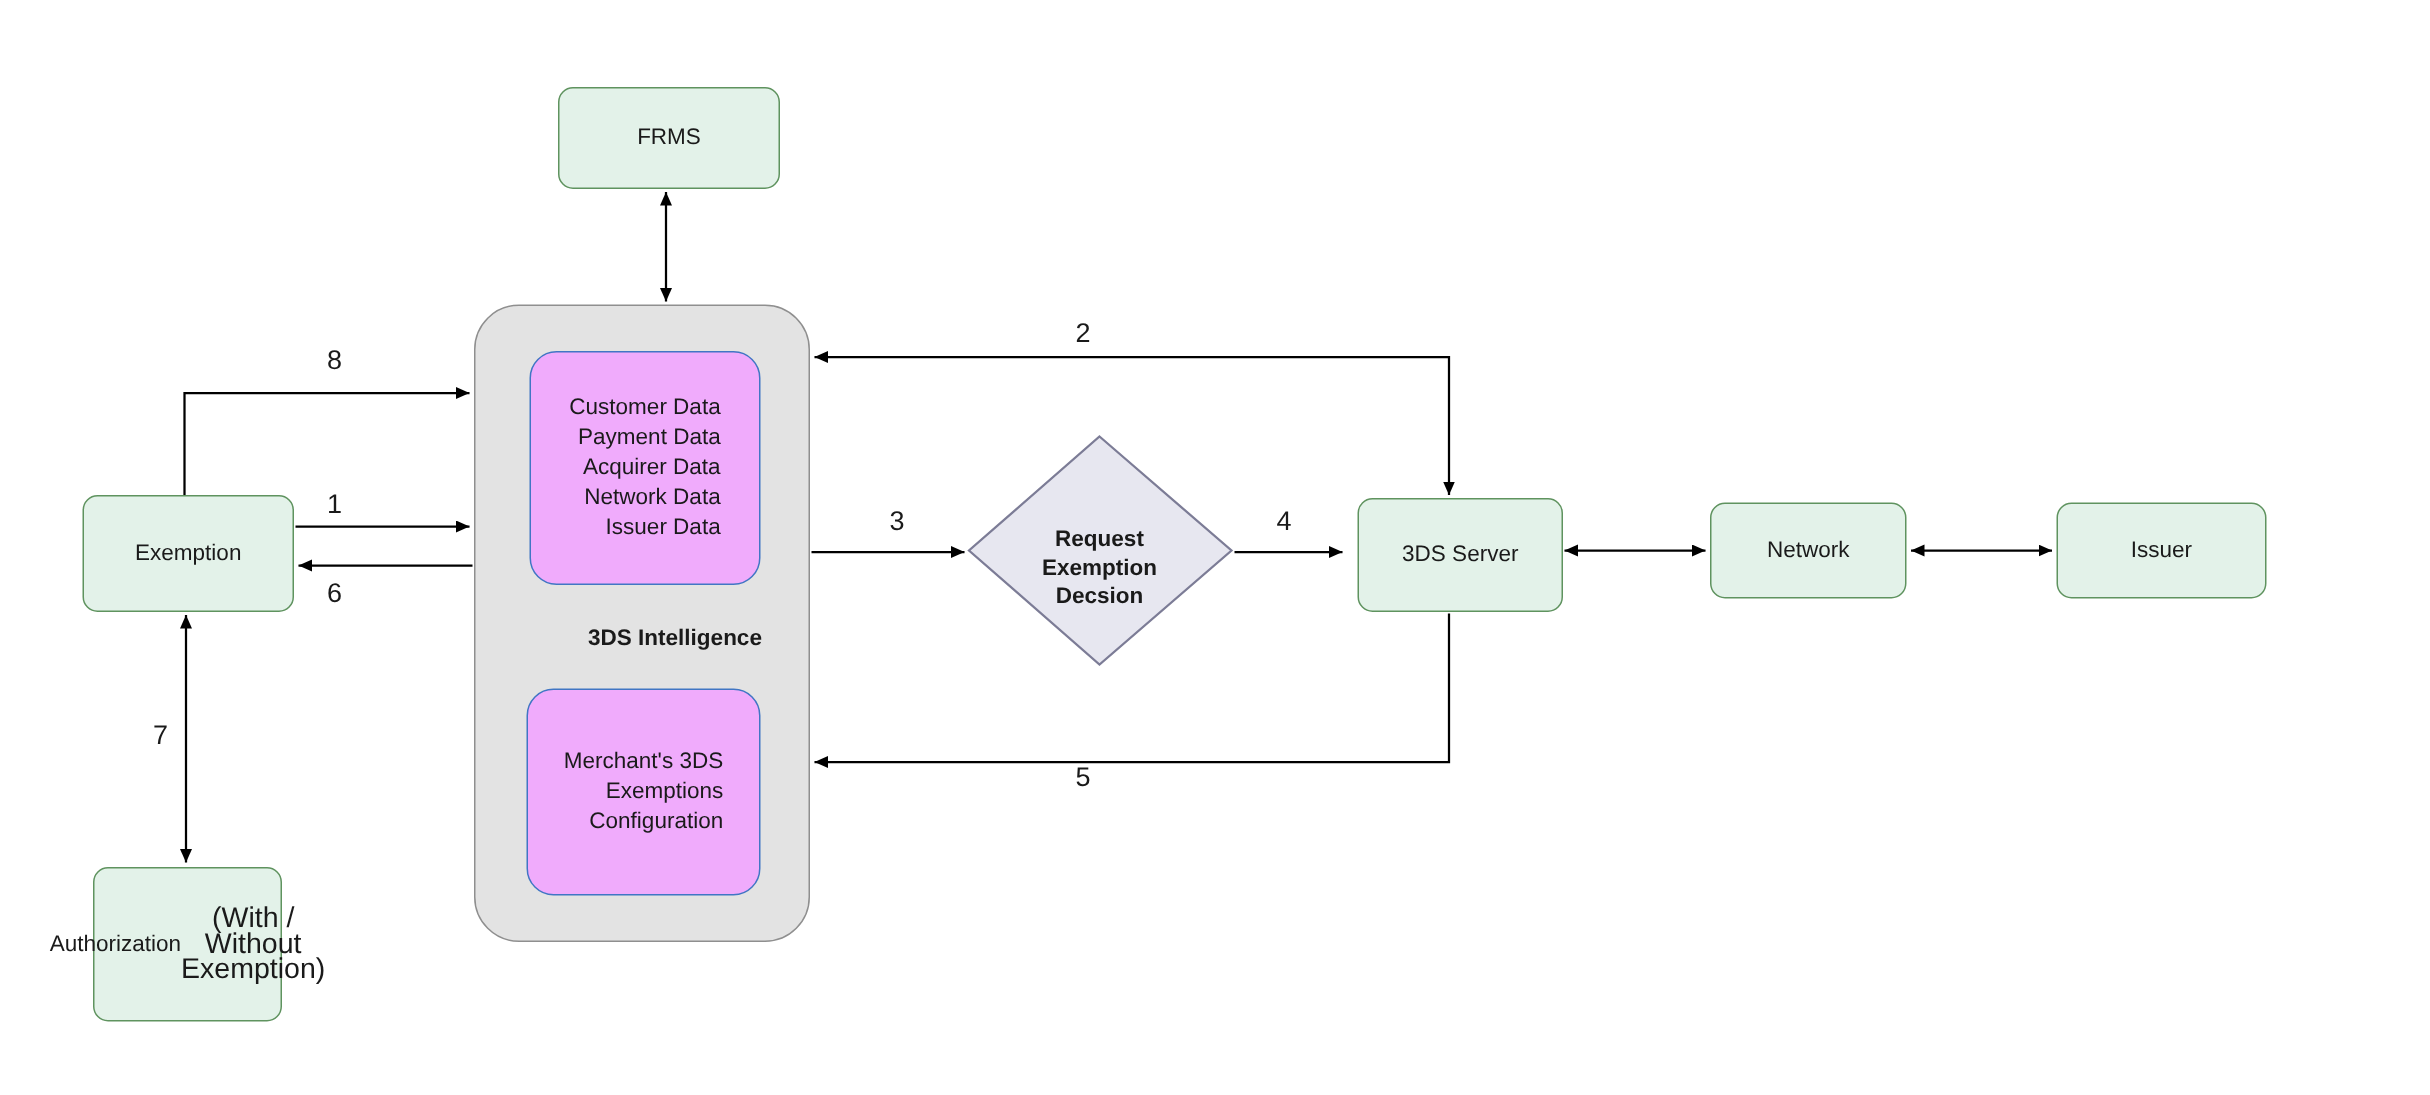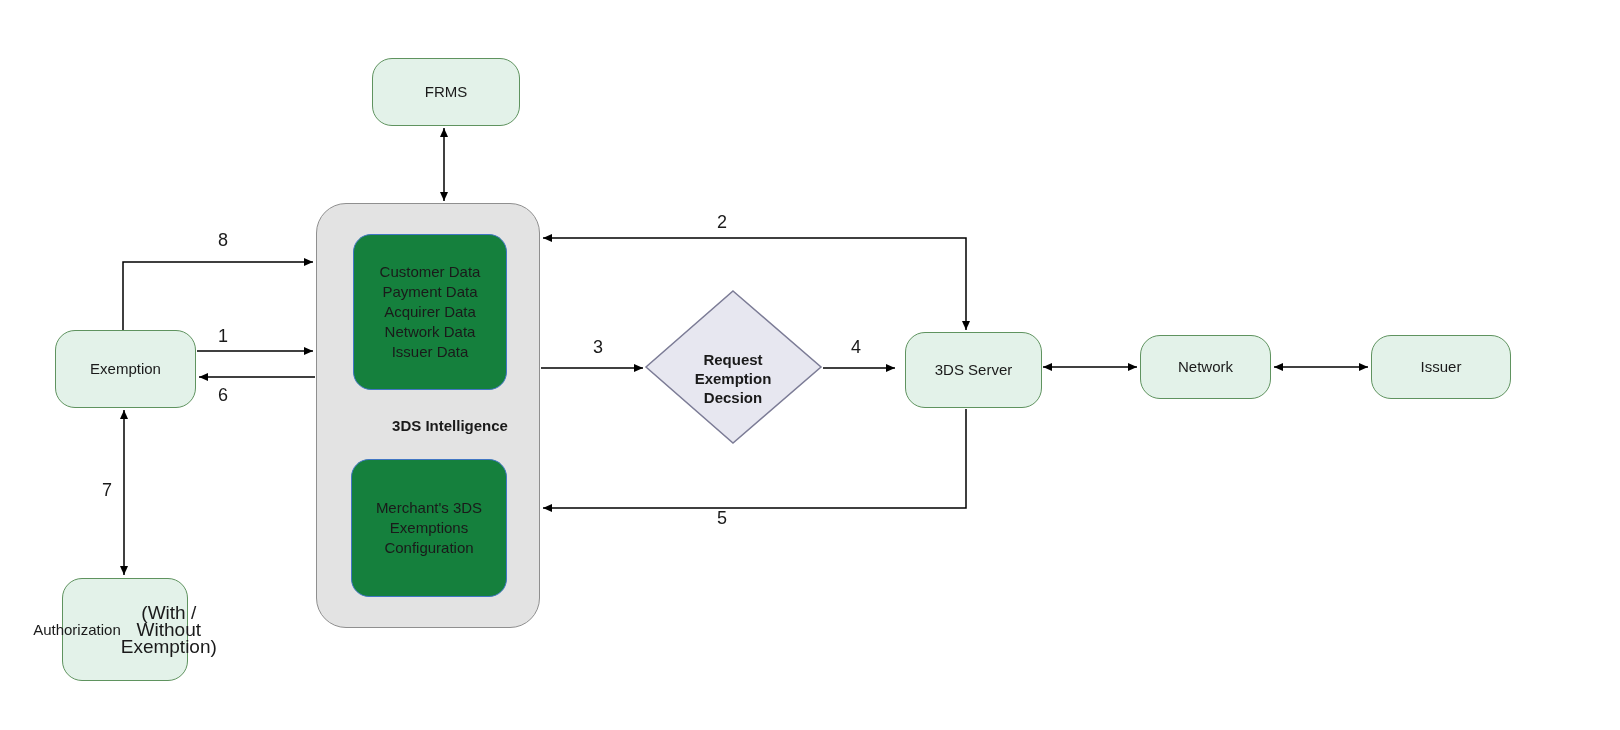--- a/index.html
+++ b/index.html
@@ -16,31 +16,32 @@
     position:absolute;
     display:flex;align-items:center;justify-content:center;
     text-align:center;
     box-sizing:border-box;
     font-size:15px;
     line-height:20px;
   }
   .green{
     background:#e3f2e9;
     border:1.5px solid #5f935f;
-    border-radius:20px;
+    border-radius:10px;
   }
   .container-node{
     background:#e3e3e3;
     border:1px solid #8f8f8f;
     border-radius:30px;
   }
   .blue{
-    background:#15803d;
+    background:#f0abfc;
     border:1.5px solid #4176c4;
     border-radius:18px;
+    text-align:right;
   }
   .ml{white-space:pre-line;}
   .bold-title{
     position:absolute;
     width:100%;
     text-align:center;
     font-weight:bold;
     font-size:15px;
   }
   .num{

